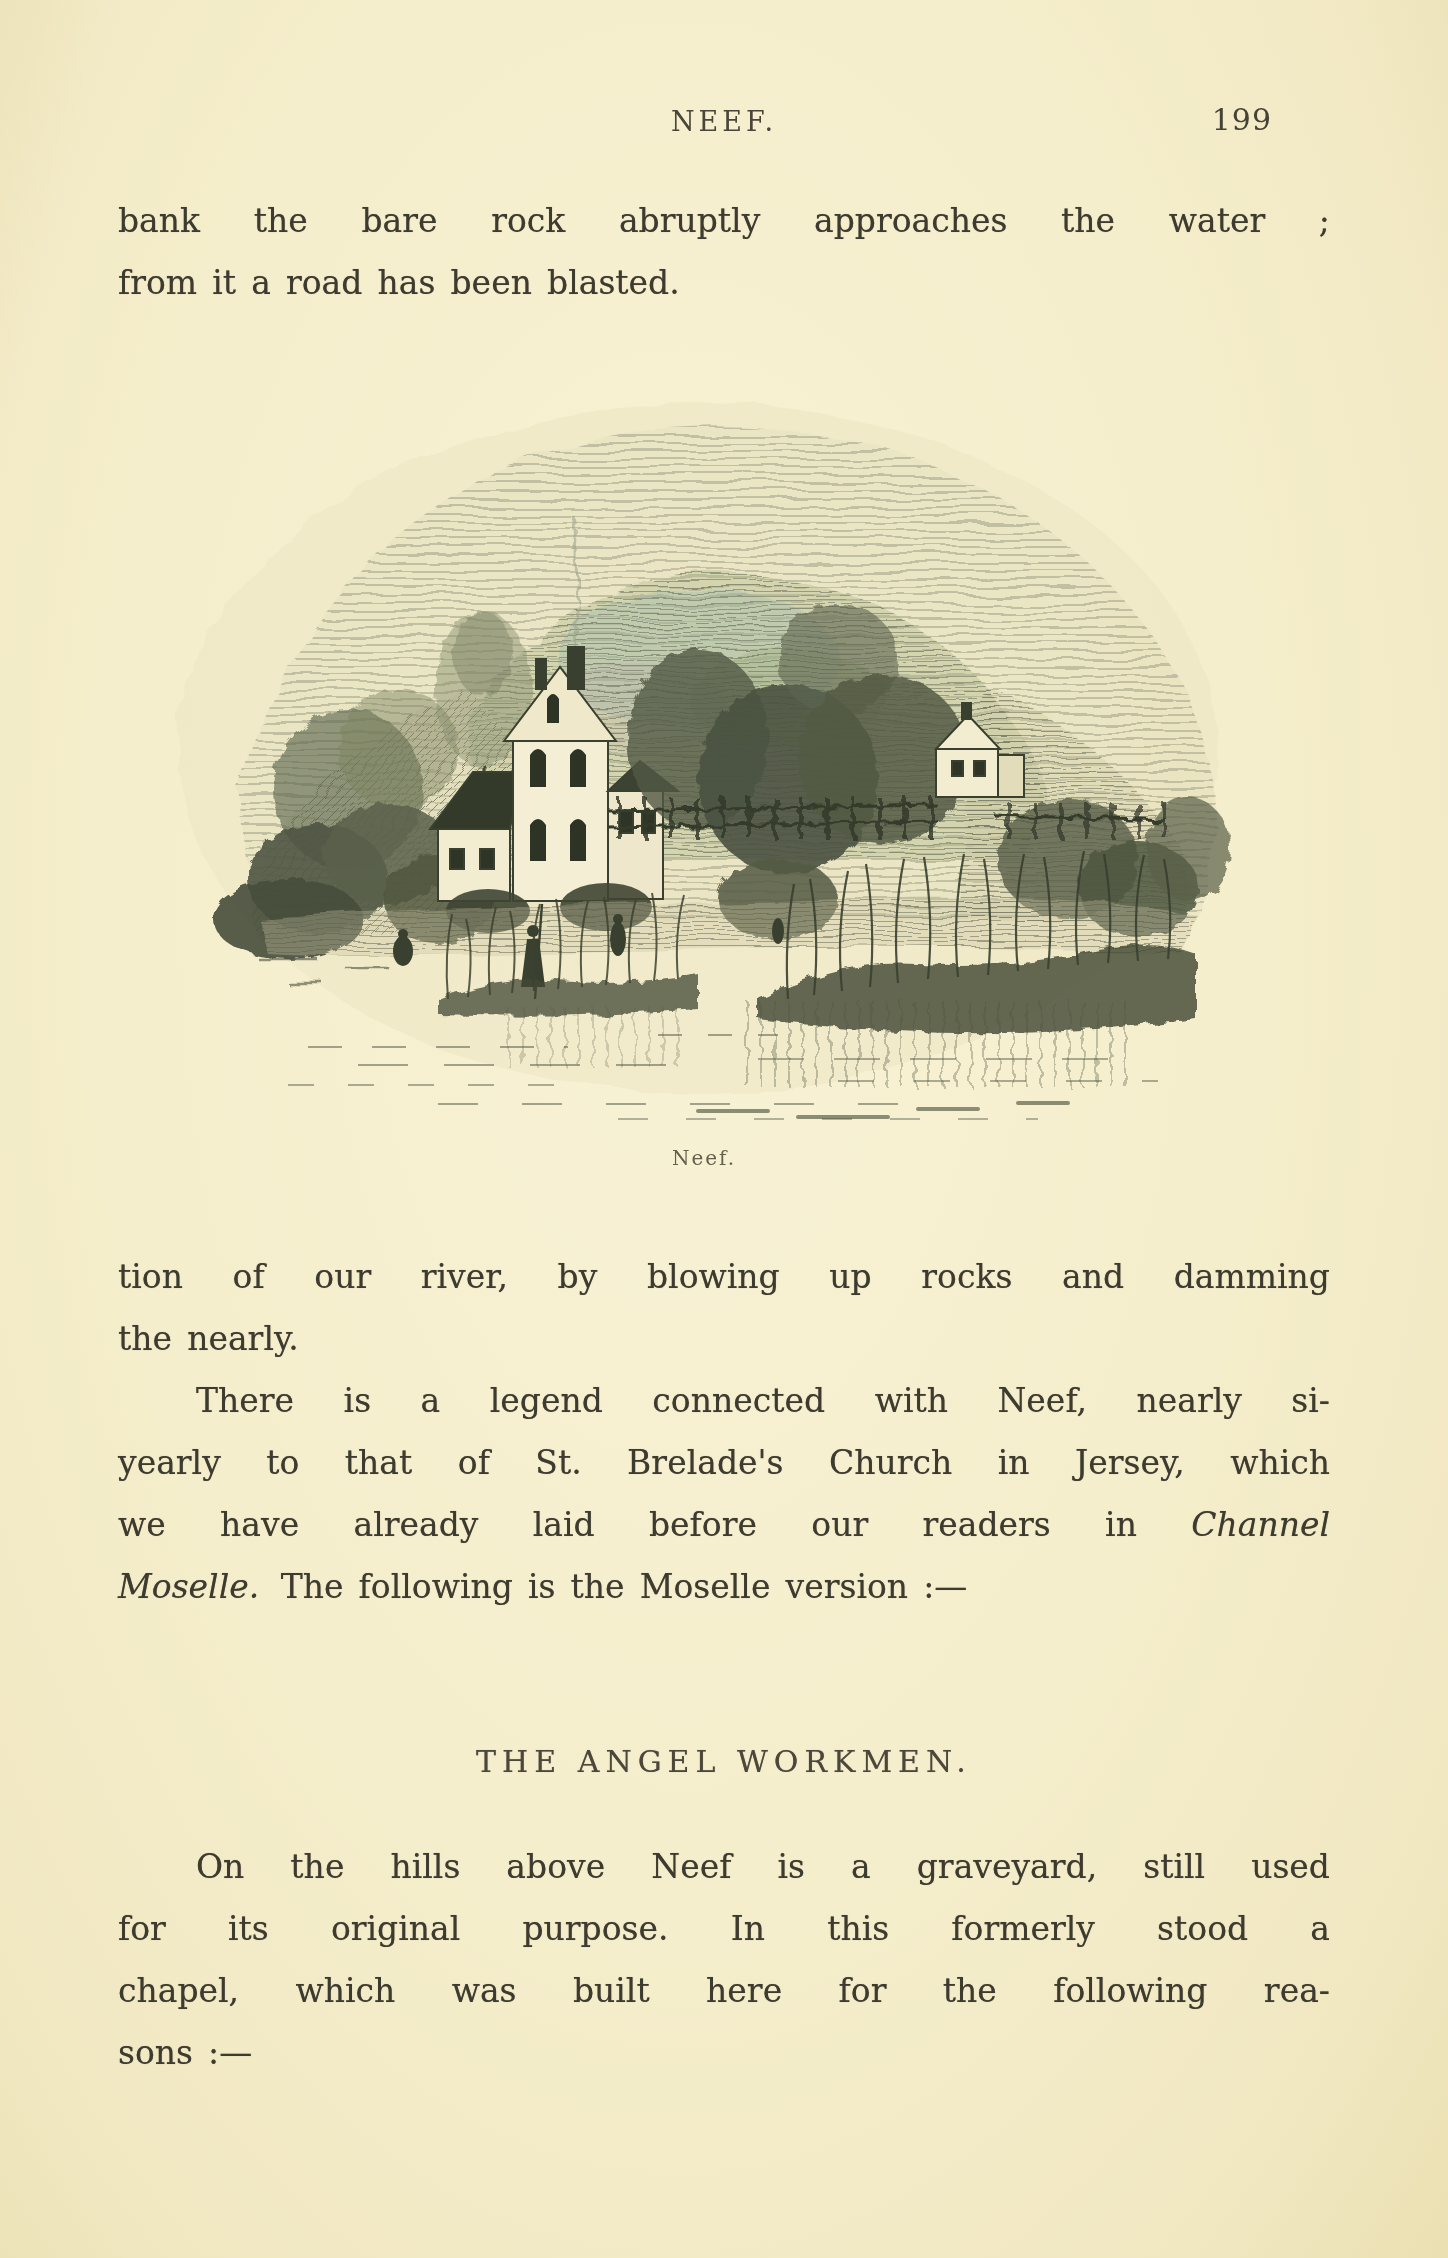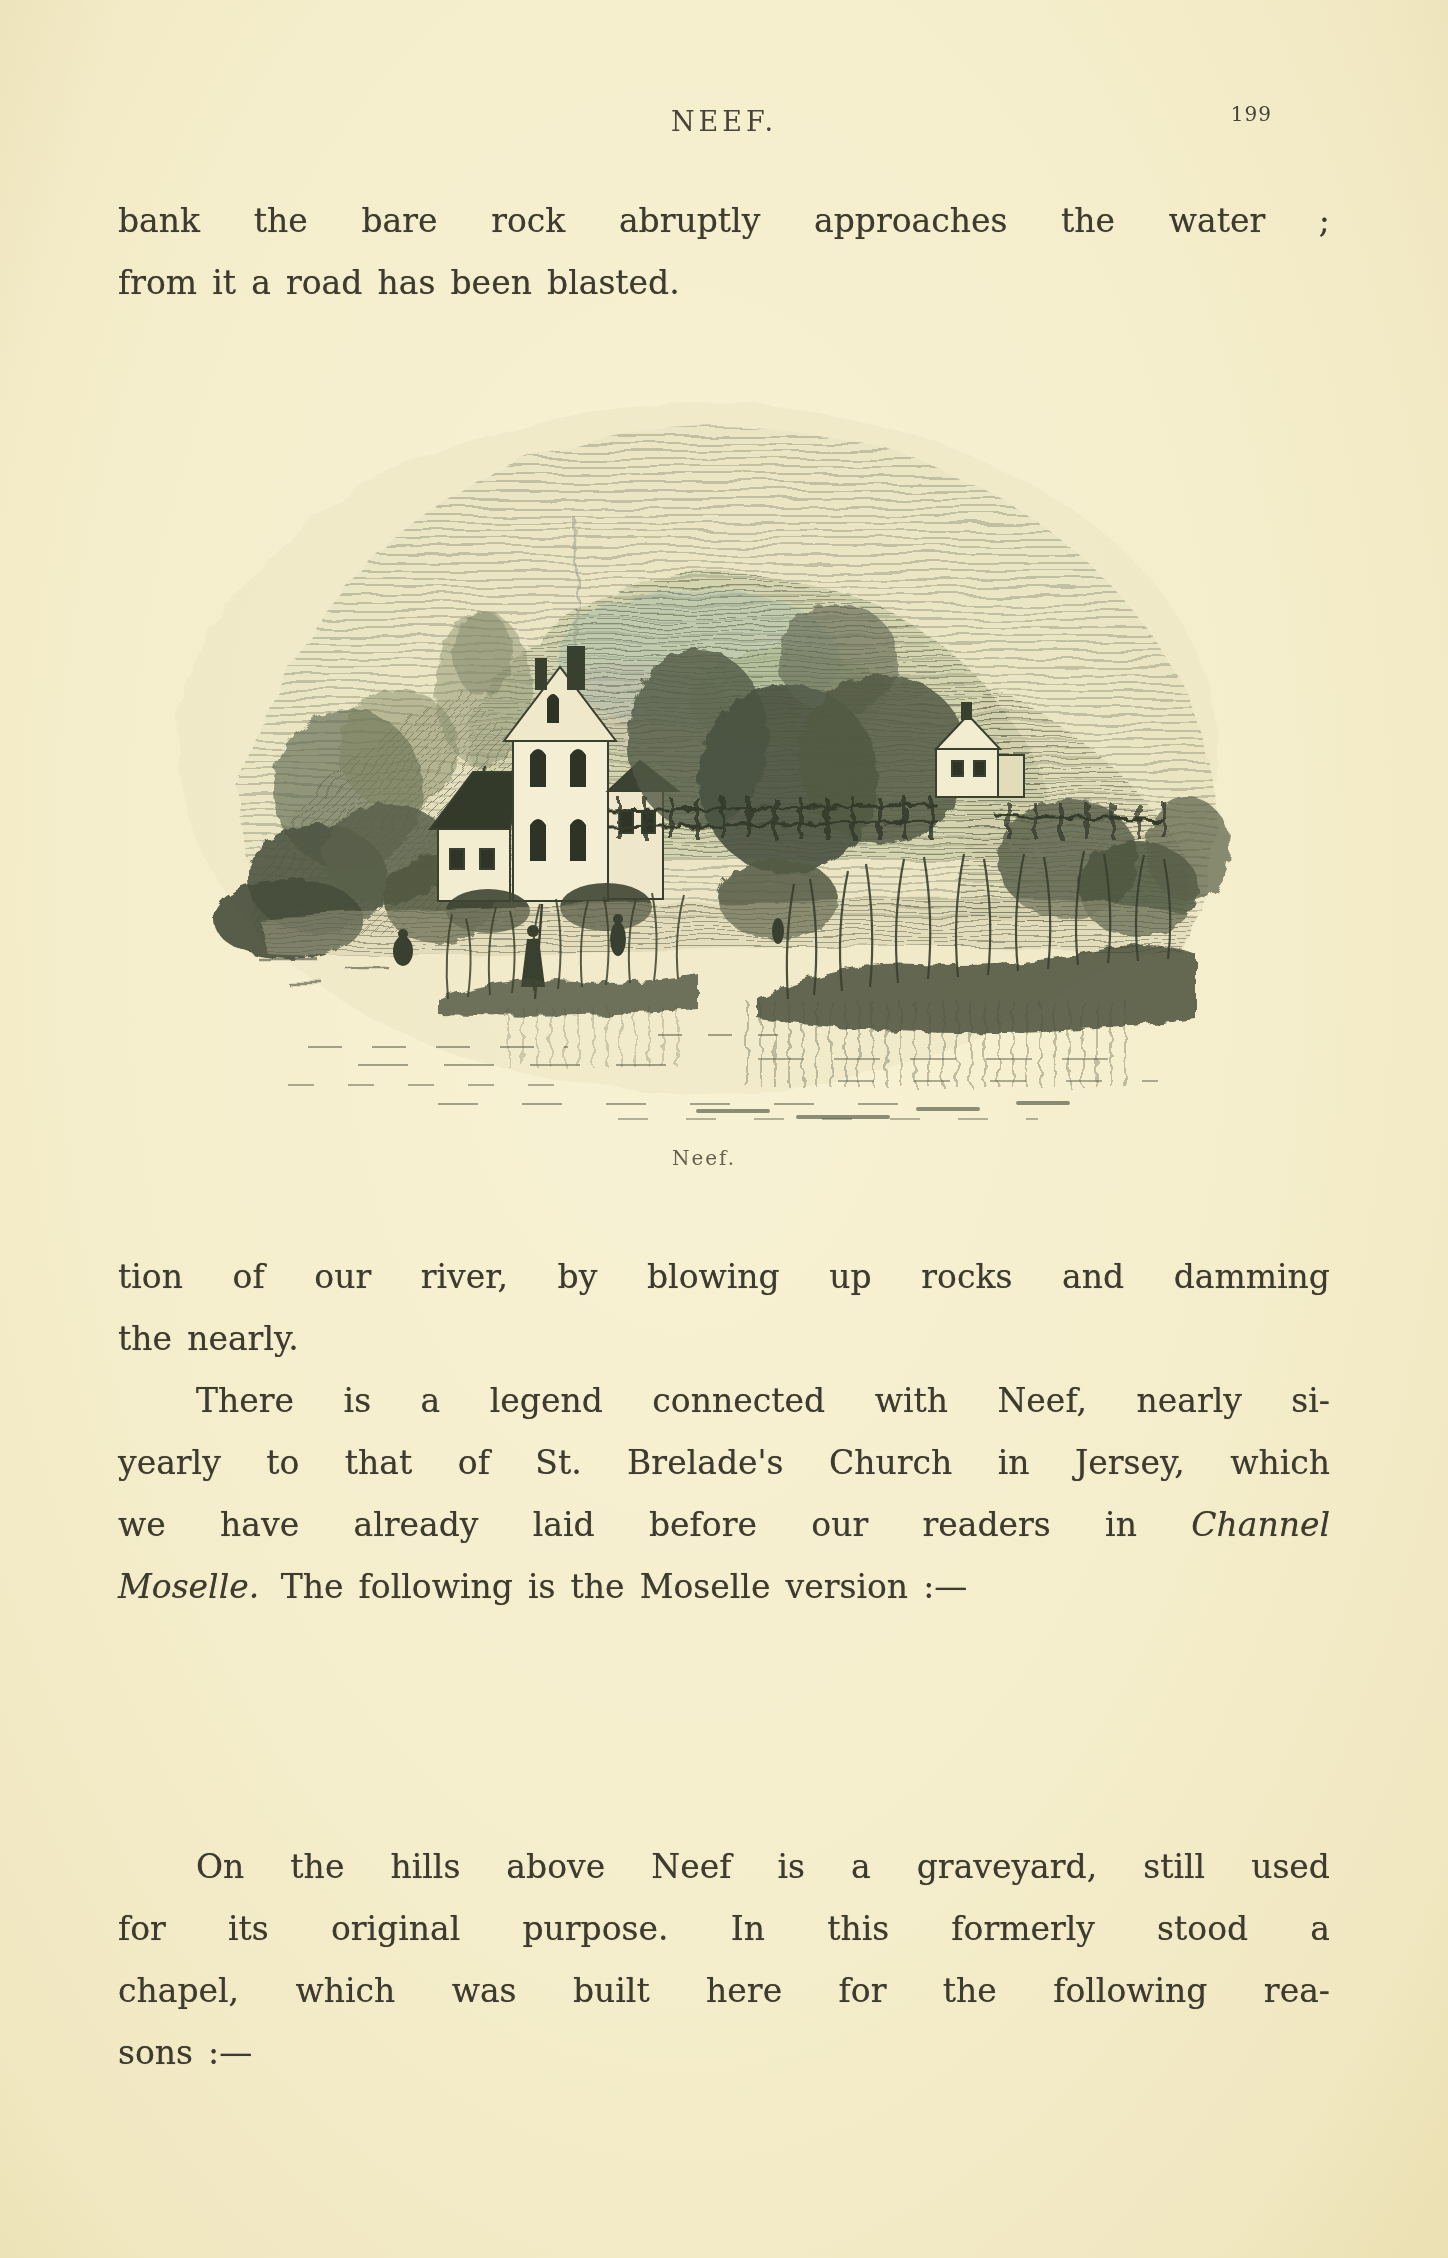--- a/index.html
+++ b/index.html
@@ -17,21 +17,21 @@
   }
   .running-head{
     position:absolute;top:106px;left:118px;width:1212px;height:44px;
   }
   .running-title{
     position:absolute;left:0;right:0;text-align:center;
     font-size:27px;letter-spacing:4px;color:#49453a;
   }
   .page-number{
     position:absolute;right:58px;top:-4px;
-    font-size:20px;color:#454236;letter-spacing:1px;text-align:right;
+    font-size:30px;color:#454236;letter-spacing:1px;text-align:right;
   }
   .text-block{position:absolute;left:118px;width:1212px;}
   .line{
     height:62px;line-height:62px;font-size:33px;
     text-align:justify;text-align-last:justify;
     word-spacing:.14em;
     text-shadow:0 0 .7px rgba(61,58,47,.55);
   }
   .line.last{text-align:center;text-align-last:left;}
   .line.indent{text-indent:78px;}
@@ -265,20 +265,21 @@
 
   <div class="text-block" id="para23">
     <div class="line">tion of our river, by blowing up rocks and damming</div>
     <div class="line last">the nearly.</div>
     <div class="line indent">There is a legend connected with Neef, nearly si-</div>
     <div class="line">yearly to that of St. Brelade's Church in Jersey, which</div>
     <div class="line"><span>we have already laid before our readers in </span><span class="it">Channel</span></div>
     <div class="line last"><span class="it">Moselle.</span><span class="gap-left">The following is the Moselle version :—</span></div>
   </div>
 
+  <div id="section-heading">THE ANGEL WORKMEN.</div>
 
   <div class="text-block" id="para4">
     <div class="line indent">On the hills above Neef is a graveyard, still used</div>
     <div class="line">for its original purpose.  In this formerly stood a</div>
     <div class="line">chapel, which was built here for the following rea-</div>
     <div class="line last">sons :—</div>
   </div>
 
 </div>
 

